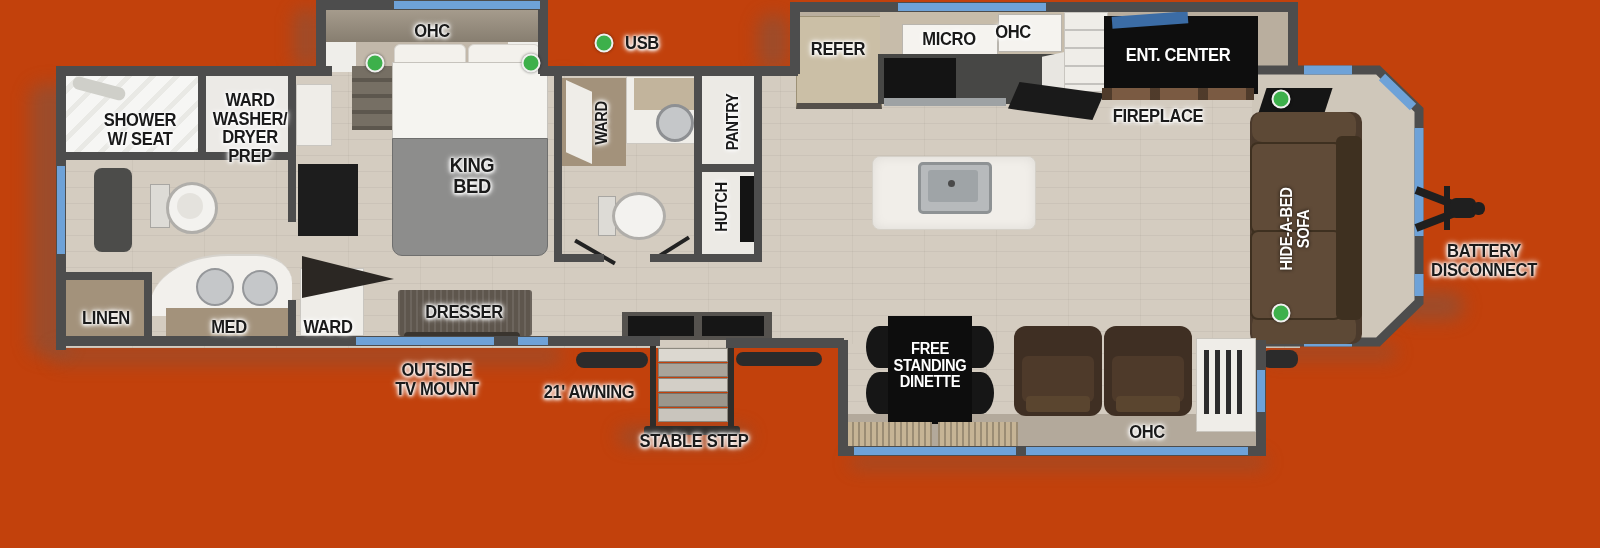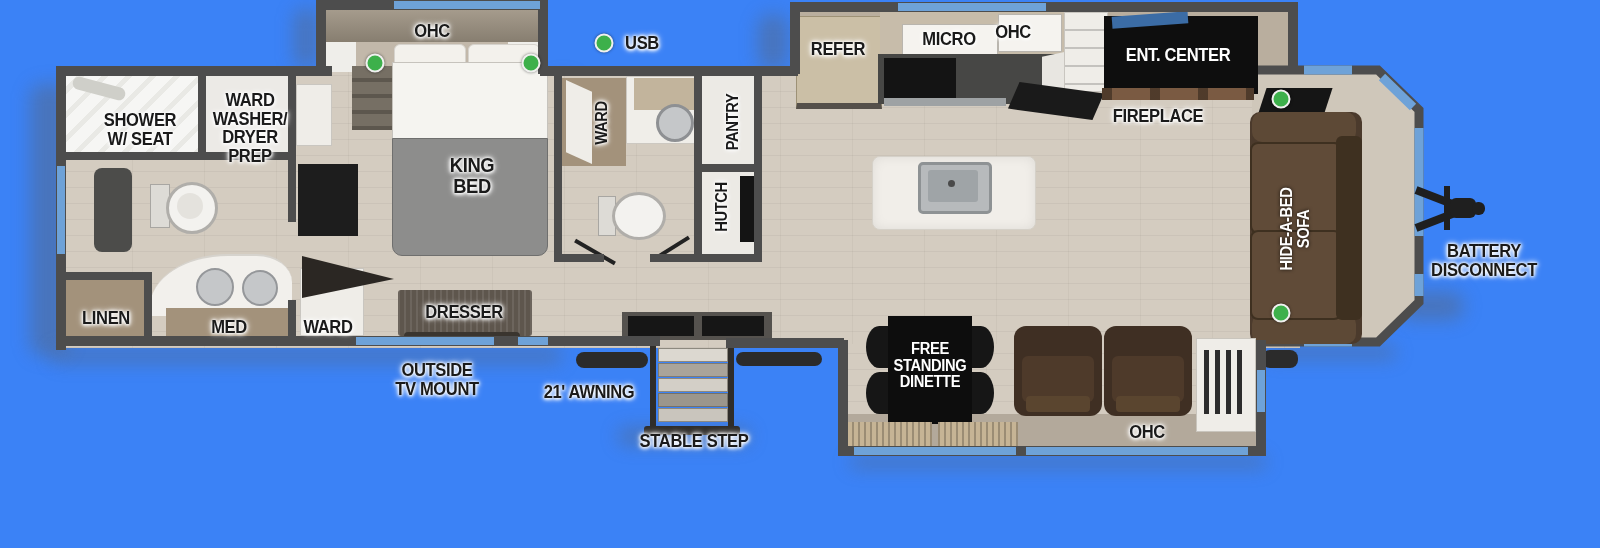--- a/index.html
+++ b/index.html
@@ -1,16 +1,16 @@
 <!DOCTYPE html>
 <html><head>
 <meta charset="utf-8">
 <style>
   html,body{margin:0;padding:0;background:#fff;}
-  .stage{position:relative;width:1600px;height:548px;background:#3b82f6;overflow:hidden;
+  .stage{position:relative;width:1600px;height:548px;background:#c2410c;overflow:hidden;
          font-family:"Liberation Sans",sans-serif;}
   .abs{position:absolute;}
   .floor{position:absolute;z-index:10;background:#d4ccc0;
     background-image:repeating-linear-gradient(0deg, rgba(0,0,0,.045) 0 1px, transparent 1px 16px),
                      repeating-linear-gradient(90deg, rgba(0,0,0,.035) 0 1px, transparent 1px 72px);}
   .slidefloor{position:absolute;z-index:12;}
   .furn{position:absolute;z-index:30;}
   .wall{position:absolute;background:#4d4d4d;z-index:40;}
   .win{position:absolute;background:#6ea2d8;z-index:45;}
   .dot{position:absolute;width:15px;height:15px;border-radius:50%;background:#3db04b;

